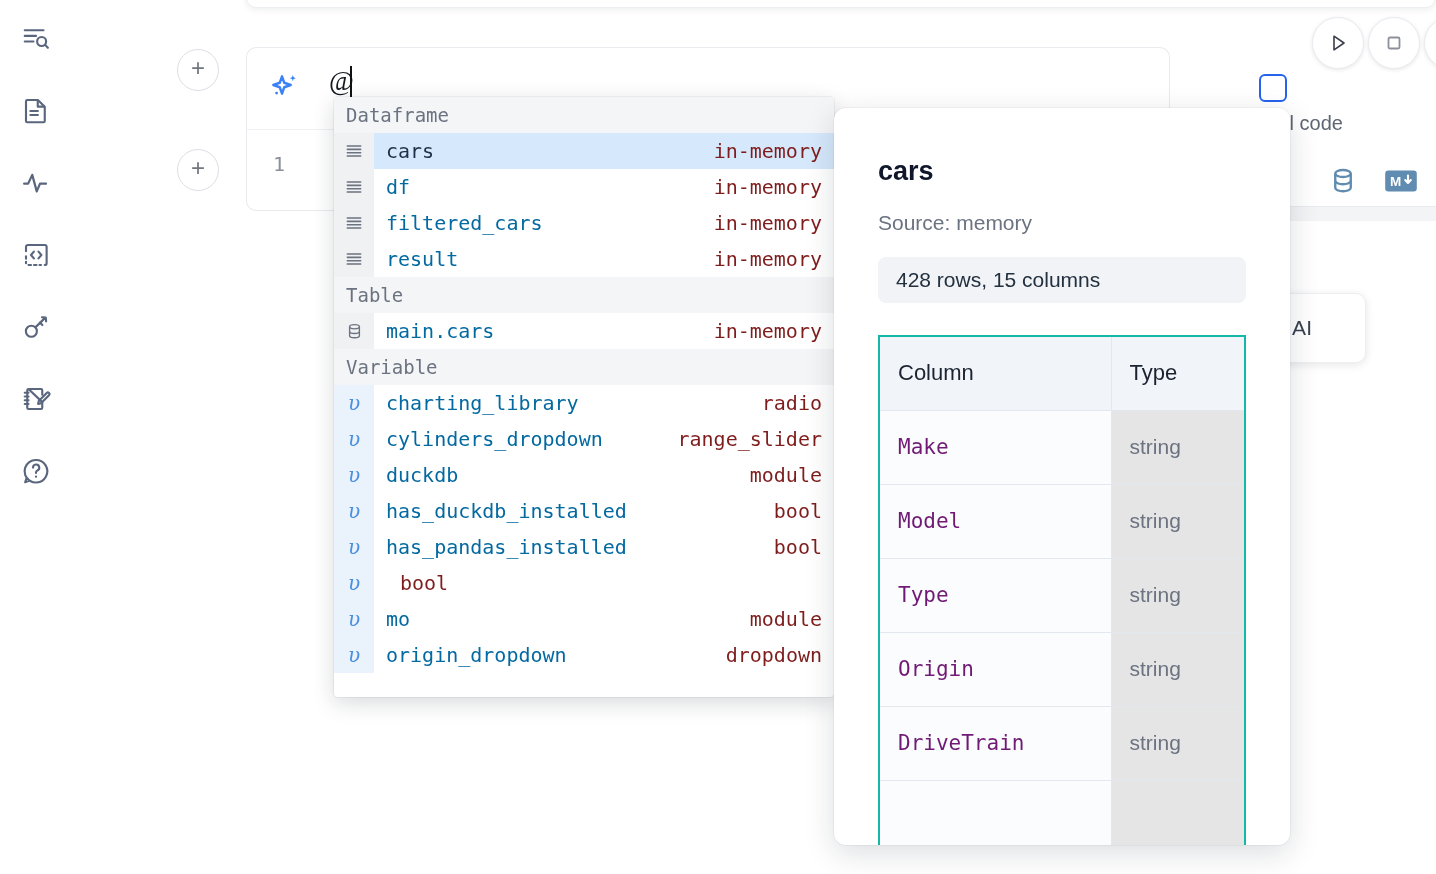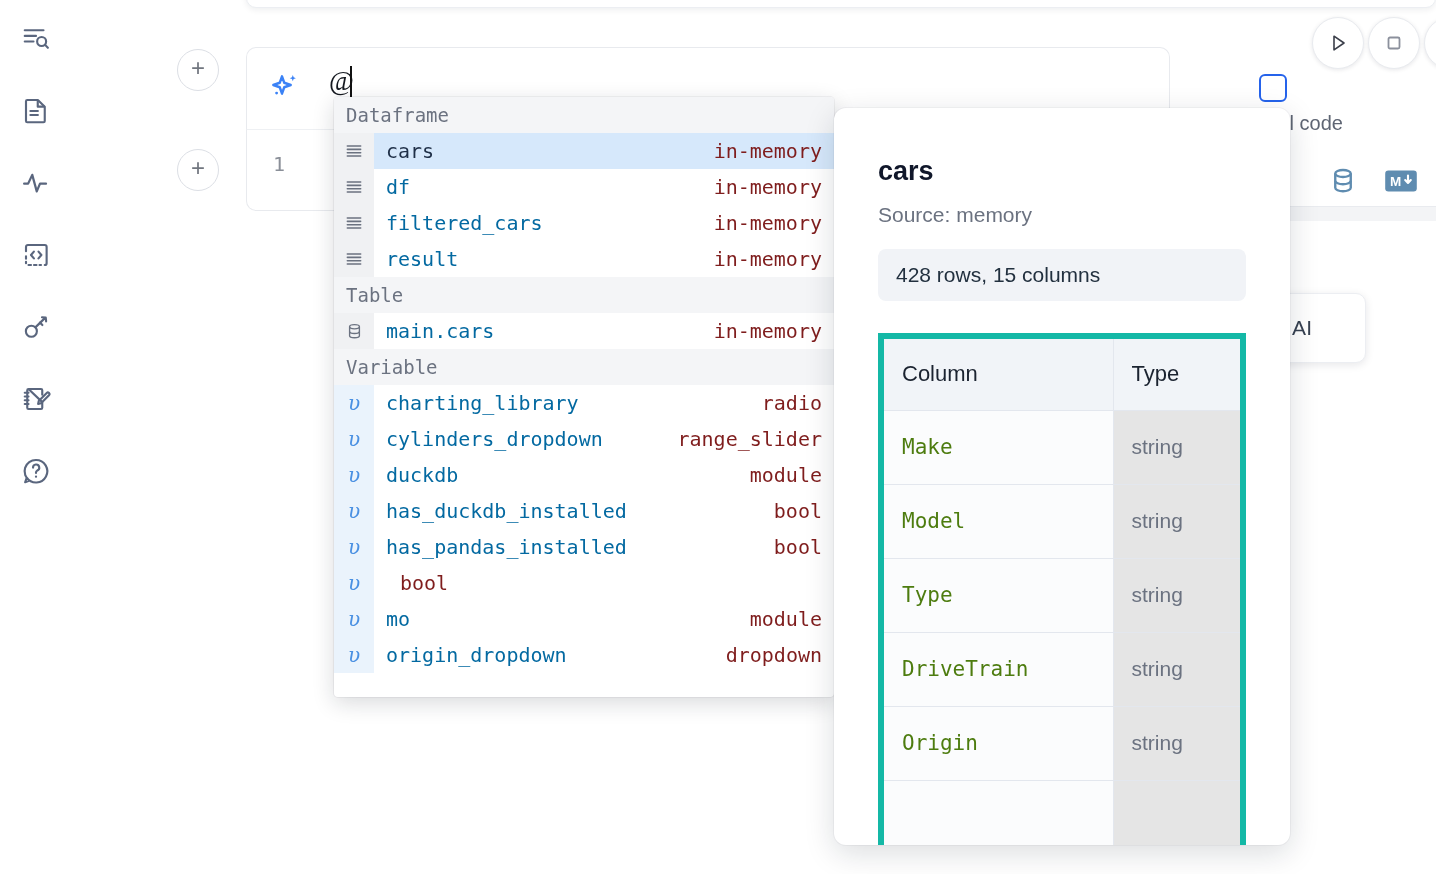--- a/index.html
+++ b/index.html
@@ -159,37 +159,37 @@
   
   .preview {
     position:absolute; left:834px; top:108px; width: 456px; height: 737px;
     background:#fff; border-radius: 12px;
     box-shadow: 0 8px 30px rgba(16,24,40,.15), 0 0 0 1px rgba(16,24,40,.04);
     z-index: 30; overflow:hidden;
   }
   .pv-title {
     margin: 48px 0 0 44px; font-size: 27px; font-weight: 700; color:#10172a;
   }
-  .pv-source { margin: 16px 0 0 44px; font-size: 21px; color:#6b7280; }
+  .pv-source { margin: 24px 0 0 44px; font-size: 21px; color:#6b7280; }
   .pv-badge {
-    margin: 22px 44px 0 44px; height: 52px; background:#f1f3f7; border-radius:8px;
+    margin: 22px 44px 0 44px; height: 46px; background:#f1f3f7; border-radius:8px;
     display:flex; align-items:center; padding-left: 18px;
     font-size: 21px; color:#22303f;
   }
   .pv-table {
-    margin: 32px 44px 0 44px; border:6px solid #14b8a6; border-collapse:collapse;
+    margin: 32px 44px 0 44px; border:2px solid #14b8a6; border-collapse:collapse;
     width: 368px; table-layout: fixed;
   }
   .pv-table th, .pv-table td {
     border:1px solid #e3e7ee; text-align:left; height: 74px; padding: 0 0 0 18px;
     vertical-align: middle;
   }
   .pv-table th { background:#f1f4f8; font-size:22px; font-weight:400; color:#1b2330; }
   .pv-table td.colname {
-    font-family:"DejaVu Sans Mono", monospace; font-size:21px; color:#4d7c0f;
+    font-family:"DejaVu Sans Mono", monospace; font-size:21px; color:#701a75;
     background:#fbfcfd;
   }
   .pv-table td.coltype { font-size:21px; color:#6b7280; background:#e5e5e5; }
   .pv-table th:nth-child(1), .pv-table td:nth-child(1) { width: 232px; }
 </style>
 </head>
 <body>
 
 <div id="root">
 
@@ -446,28 +446,28 @@
           </tr>
           <tr>
             <td class="colname">Model</td>
             <td class="coltype">string</td>
           </tr>
           <tr>
             <td class="colname">Type</td>
             <td class="coltype">string</td>
           </tr>
           <tr>
+            <td class="colname">Origin</td>
+            <td class="coltype">string</td>
+          </tr>
+          <tr>
             <td class="colname">DriveTrain</td>
             <td class="coltype">string</td>
           </tr>
           <tr>
-            <td class="colname">Origin</td>
-            <td class="coltype">string</td>
-          </tr>
-          <tr>
             <td class="colname"></td>
             <td class="coltype"></td>
           </tr>
         </tbody>
     </table>
   </div>
 
 </div>
 
 </body></html>

